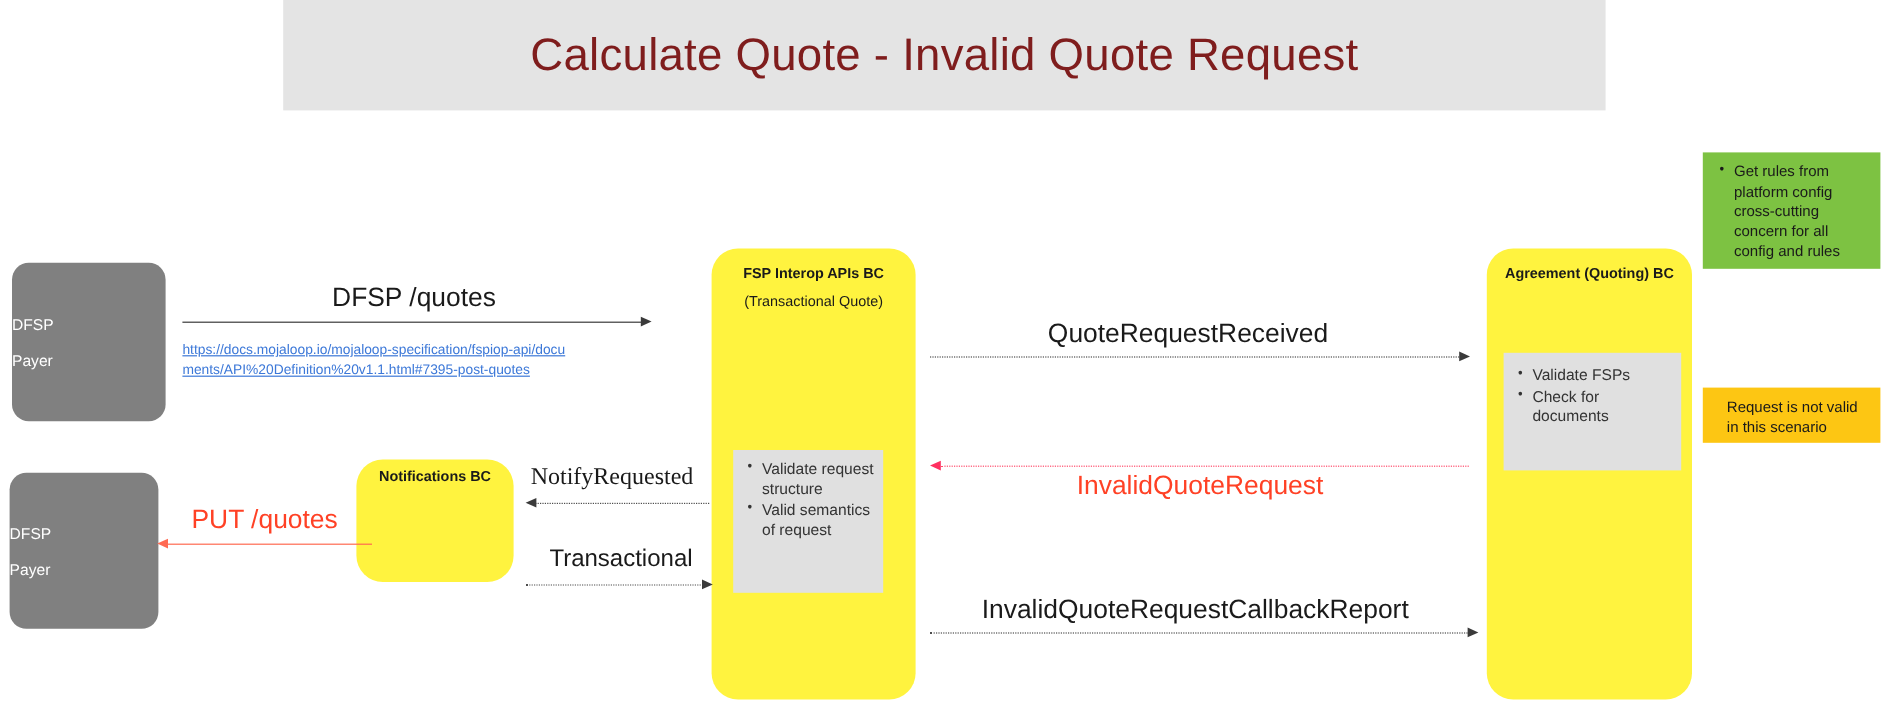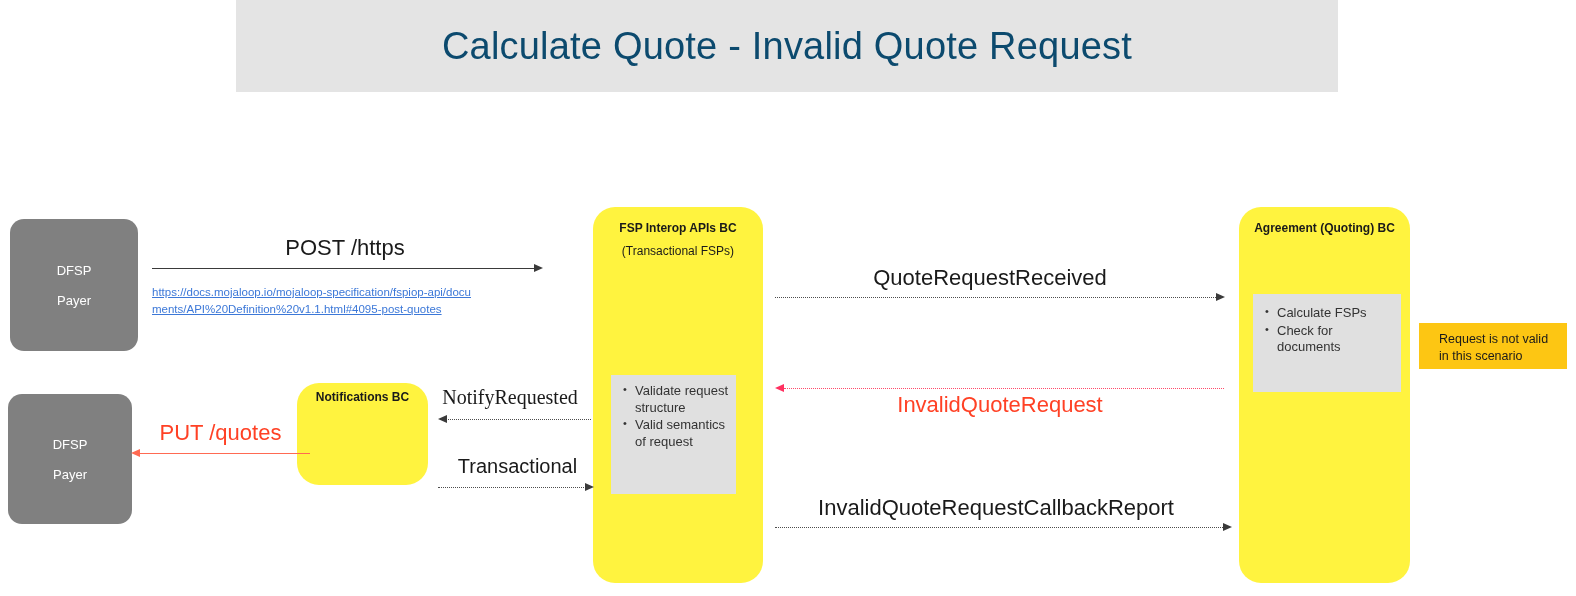--- a/index.html
+++ b/index.html
@@ -12,28 +12,28 @@
   }
   .canvas{position:absolute;left:0;top:0;width:1576px;height:596px;}
 
   
   .title-banner{
     position:absolute;left:236px;top:0px;width:1102px;height:92px;
     background:#e4e4e4;
     display:flex;align-items:center;justify-content:center;
   }
   .title-text{
-    font-size:38px;color:#0c4a6e;font-weight:400;letter-spacing:.2px;
+    font-size:38px;color:#7f1d1d;font-weight:400;letter-spacing:.2px;
     font-family:"Liberation Sans", sans-serif;
   }
 
   
   .actor-box{
     position:absolute;background:#808080;border-radius:14px;
-    display:flex;flex-direction:column;align-items:center;justify-content:center;
+    display:flex;flex-direction:column;justify-content:center;
     color:#ffffff;font-size:13px;line-height:1.0;
   }
   .actor-box span{display:block;}
   .actor-box .l1{margin-bottom:17px;}
 
   .bc-box{
     position:absolute;background:#FFF33F;border-radius:22px;
   }
   .bc-title{
     position:absolute;left:0;right:0;text-align:center;
@@ -113,54 +113,59 @@
   <div class="actor-box" style="left:10px;top:219px;width:128px;height:132px;">
     <span class="l1">DFSP</span>
     <span>Payer</span>
   </div>
 
   <div class="actor-box" style="left:8px;top:394px;width:124px;height:130px;">
     <span class="l1">DFSP</span>
     <span>Payer</span>
   </div>
 
-  <div class="msg-label" style="left:200px;top:235px;width:290px;">POST /https</div>
+  <div class="msg-label" style="left:200px;top:235px;width:290px;">DFSP /quotes</div>
   <div class="line solid" style="left:152px;top:268px;width:383px;"></div>
   <div class="arrowhead right" style="left:534px;top:264px;"></div>
 
-  <a class="doc-link" style="left:152px;top:284px;width:322px;">https://docs.mojaloop.io/mojaloop-specification/fspiop-api/documents/API%20Definition%20v1.1.html#4095-post-quotes</a>
+  <a class="doc-link" style="left:152px;top:284px;width:322px;">https://docs.mojaloop.io/mojaloop-specification/fspiop-api/documents/API%20Definition%20v1.1.html#7395-post-quotes</a>
 
   <div class="bc-box" style="left:593px;top:207px;width:170px;height:376px;">
     <div class="bc-title" style="top:14px;">FSP Interop APIs BC</div>
-    <div class="bc-sub" style="top:37px;">(Transactional FSPs)</div>
+    <div class="bc-sub" style="top:37px;">(Transactional Quote)</div>
   </div>
 
 
   <div class="note-box" style="left:611px;top:375px;width:125px;height:119px;">
     <ul>
       <li>Validate request structure</li>
       <li>Valid semantics of request</li>
     </ul>
   </div>
 
   <div class="bc-box" style="left:297px;top:383px;width:131px;height:102px;">
     <div class="bc-title" style="top:7px;">Notifications BC</div>
   </div>
 
   <div class="bc-box" style="left:1239px;top:207px;width:171px;height:376px;">
     <div class="bc-title" style="top:14px;">Agreement (Quoting) BC</div>
   </div>
 
   <div class="note-box" style="left:1253px;top:294px;width:148px;height:98px;padding-top:11px;">
     <ul>
-      <li>Calculate FSPs</li>
+      <li>Validate FSPs</li>
       <li>Check for documents</li>
     </ul>
   </div>
 
+  <div class="callout green" style="left:1419px;top:127px;width:148px;height:97px;">
+    <ul>
+      <li>Get rules from platform config cross-cutting concern for all config and rules</li>
+    </ul>
+  </div>
 
   <div class="callout orange" style="left:1419px;top:323px;width:148px;height:46px;padding-left:20px;">
     <p>Request is not valid in this scenario</p>
   </div>
 
   <div class="msg-label" style="left:830px;top:265px;width:320px;">QuoteRequestReceived</div>
   <div class="line dotted" style="left:775px;top:297px;width:443px;"></div>
   <div class="arrowhead right" style="left:1216px;top:293px;"></div>
 
   <div class="line dotted red" style="left:784px;top:388px;width:440px;"></div>

